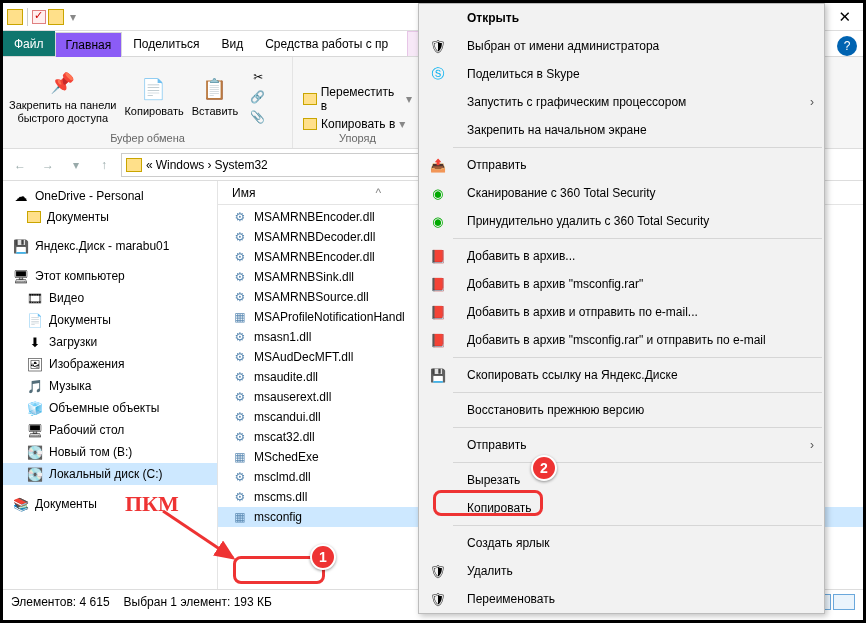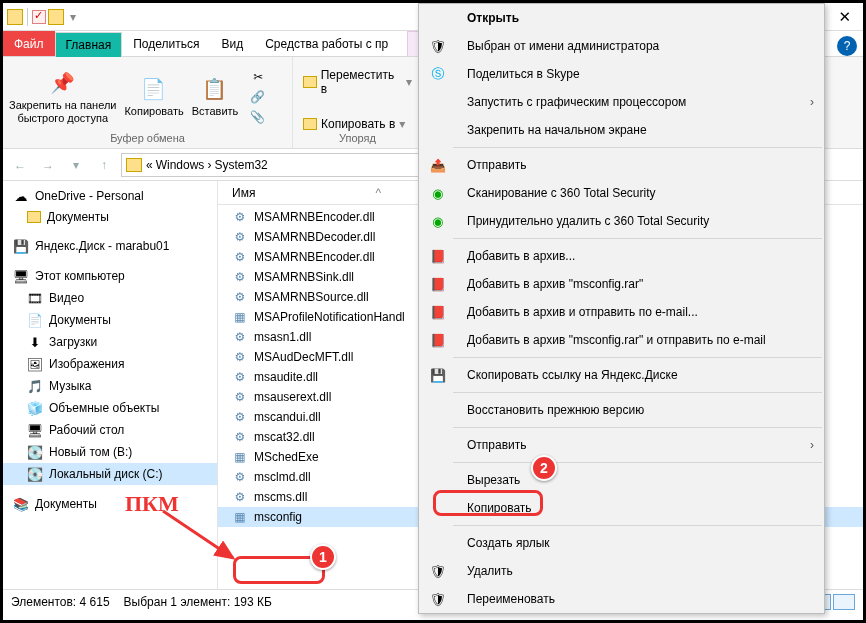--- a/index.html
+++ b/index.html
@@ -6,22 +6,22 @@
 body{background:#fff;width:866px;height:623px;position:relative;overflow:hidden;border:3px solid #000}
 .titlebar{height:28px;display:flex;align-items:center;background:#fff;border-bottom:1px solid #ddd}
 .tb-icons{display:flex;align-items:center;padding:0 4px;gap:2px}
 .tb-icons .sq{width:16px;height:16px;border:1px solid #c9a500;background:#ffe08a}
 .tb-icons .sq.red{width:14px;height:14px;border:1px solid #e08080;background:#ffefef;position:relative}
 .tb-icons .sq.red::after{content:"✓";position:absolute;left:1px;top:-2px;color:#c00;font-size:11px}
 .tb-sep{width:1px;height:18px;background:#ccc;margin:0 2px}
 .close-x{margin-left:auto;padding:0 12px;font-size:15px;height:100%;display:flex;align-items:center}
 .tabs{height:26px;background:#fff;display:flex;align-items:flex-end;border-bottom:1px solid #d8d8d8}
 .tab{padding:5px 10px;font-size:12px;border:1px solid transparent;border-bottom:none}
-.tab.file{background:#ef4444;color:#fff}
-.tab.active{border-color:#d8d8d8;background:#14b8a6;position:relative;top:1px}
+.tab.file{background:#0f766e;color:#fff}
+.tab.active{border-color:#d8d8d8;background:#8b5cf6;position:relative;top:1px}
 .tab.purple{background:#f7e8f7;border:1px solid #e7c6e7;border-bottom:none}
 .help-q{margin-left:auto;width:20px;height:20px;border-radius:50%;background:#0063b1;color:#fff;display:flex;align-items:center;justify-content:center;margin-right:6px}
 .ribbon{height:92px;background:#f6f6f6;display:flex;border-bottom:1px solid #ddd}
 .ribgrp{padding:4px 6px;display:flex;flex-direction:column;border-right:1px solid #e4e4e4}
 .ribrow{display:flex;align-items:center;gap:8px;flex:1}
 .ribitem{display:flex;flex-direction:column;align-items:center;gap:2px;color:#777}
 .ribitem .ico{width:28px;height:28px;display:flex;align-items:center;justify-content:center;font-size:20px}
 .ribitem span{font-size:11px;text-align:center;line-height:1.1;white-space:pre}
 .riblbl{text-align:center;font-size:11px;color:#666}
 .ribsmall{display:flex;flex-direction:column;gap:2px;justify-content:center}
@@ -112,21 +112,21 @@
             <span class="ico">🔗</span>
           </div>
         <div>
             <span class="ico">📎</span>
           </div>
       </div>
     </div>
     <div class="riblbl">Буфер обмена</div>
   </div>
   <div class="ribgrp" style="width:130px">
-    <div class="ribsmall" style="flex:1;justify-content:space-between;padding-top:6px">
+    <div class="ribsmall" style="flex:1;justify-content:flex-end;padding-top:6px">
       <div>
           <span class="ico" style="background:#ffe08a;border:1px solid #c9a500;width:14px;height:12px"></span>
           <span>Переместить в</span> 
           <span style="color:#888">▾</span>
         </div>
       <div>
           <span class="ico" style="background:#ffe08a;border:1px solid #c9a500;width:14px;height:12px"></span>
           <span>Копировать в</span> 
           <span style="color:#888">▾</span>
         </div>

